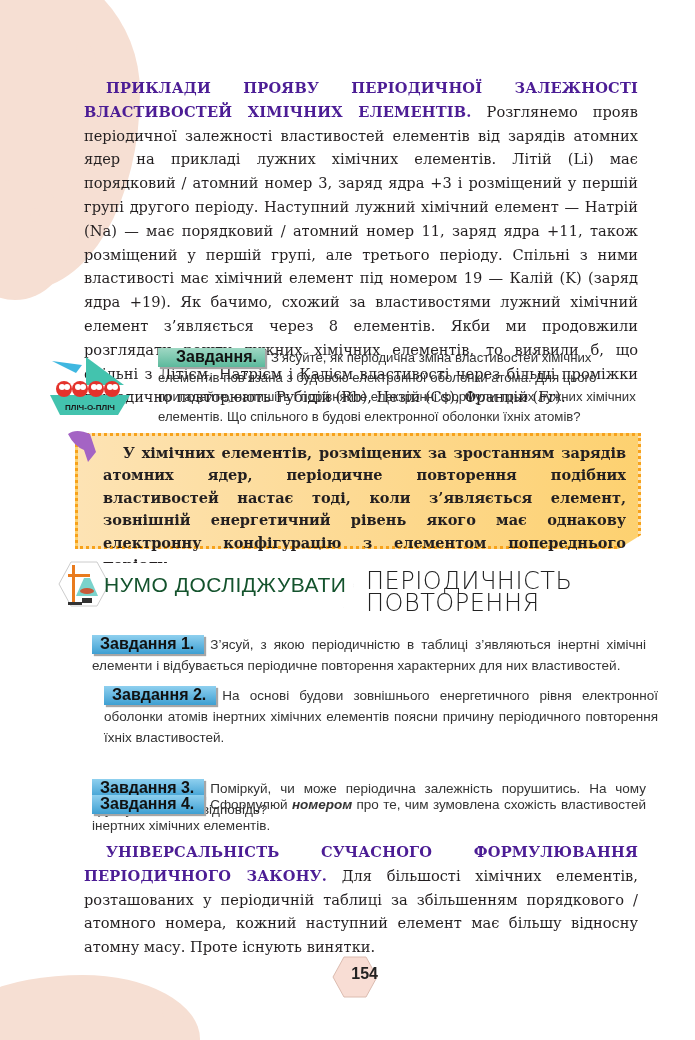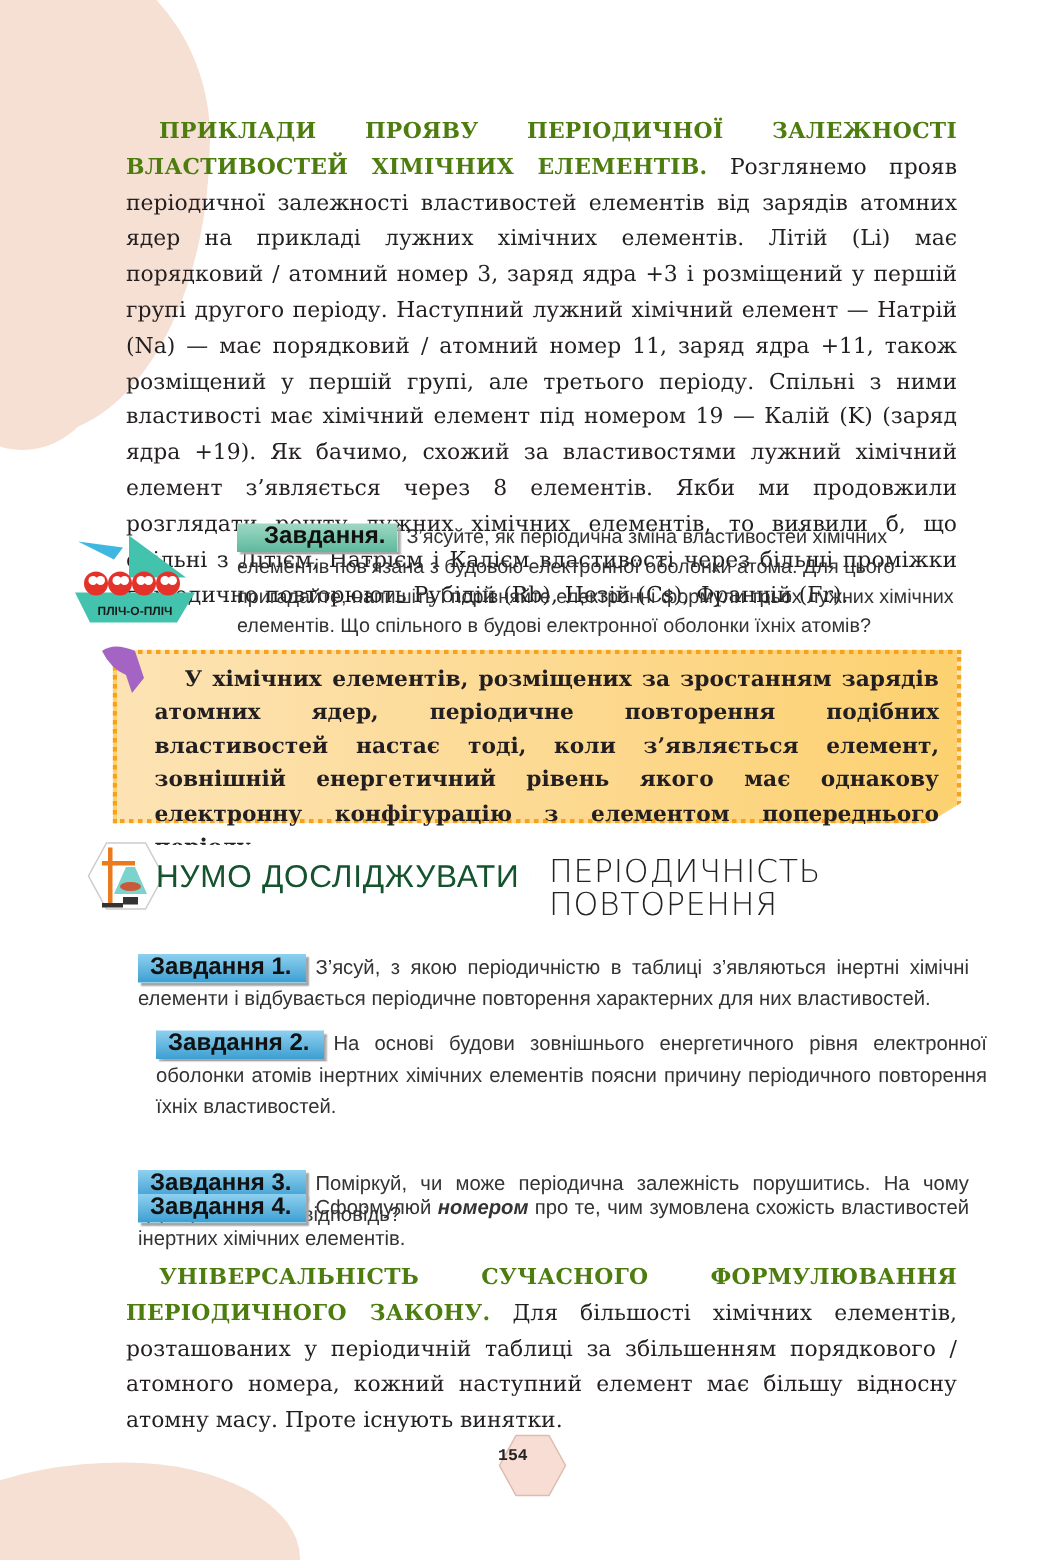--- a/index.html
+++ b/index.html
@@ -22,21 +22,21 @@
     background: #f6dfd3; border-radius: 55% 45% 0 0 / 40% 40% 0 0;
   }
   .blob-drop { position: absolute; background: #f6dfd3; border-radius: 50%; }
 
   .para {
     position: absolute; left: 84px; width: 554px;
     font-size: 14.6px; line-height: 23.8px; text-align: justify;
     text-indent: 22px; margin: 0;
   }
   .heading-blue {
-    color: #4d7c0f; font-weight: bold; letter-spacing: 0.2px;
+    color: #4c1d95; font-weight: bold; letter-spacing: 0.2px;
   }
 
   .task-inline {
     display: inline-block; background: linear-gradient(#9fd8c4, #5cb99c);
     color: #111; font-family: "Liberation Sans", sans-serif; font-weight: bold;
     font-size: 16px; padding: 1px 8px 2px 18px; margin-right: 6px;
     box-shadow: 2px 2px 1px #a6a6a6; line-height: 16px;
   }
   .task-block {
     position: absolute; left: 158px; top: 348px; width: 485px;
@@ -68,37 +68,37 @@
   }
   .explore-label {
     position: absolute; left: 104px; top: 573px; font-family: "Liberation Sans", sans-serif;
     font-size: 21px; color: #14532d; letter-spacing: 0.5px;
   }
   .explore-icon-hex {
     position: absolute; left: 58px; top: 560px; width: 52px; height: 48px;
   }
   .explore-title {
     position: absolute; left: 366px; top: 570px; width: 320px;
-    font-family: "DejaVu Sans", sans-serif; font-size: 21px; line-height: 22px;
+    font-family: "DejaVu Sans", sans-serif; font-size: 24px; line-height: 22px;
     color: #222; letter-spacing: 0.5px; font-weight: 300;
   }
 
   .task-row {
     position: absolute; left: 92px; width: 554px;
     font-family: "Liberation Sans", sans-serif; font-size: 13.5px; line-height: 21px;
     color: #333; text-align: justify;
   }
   .task-row .task-inline { background: linear-gradient(#8fd0ef, #3d9fd2); padding: 1px 10px 2px 8px; }
 
   .page-num {
     position: absolute; left: 332px; top: 955px; width: 46px; height: 44px;
   }
   .page-num-text {
-    position: absolute; left: 332px; top: 965px; width: 46px; text-align: left;
-    font-family: Liberation Mono, monospace; font-weight: bold; font-size: 11px; color: #222;
+    position: absolute; left: 332px; top: 965px; width: 46px; text-align: right;
+    font-family: Liberation Sans, sans-serif; font-weight: bold; font-size: 16px; color: #222;
   }
 </style>
 </head>
 <body>
 
 <div class="blob-top"></div>
 <div class="blob-top2"></div>
 <div class="blob-drop" style="left:78px;top:40px;width:16px;height:28px;transform:rotate(-25deg);"></div>
 <div class="blob-drop" style="left:30px;top:208px;width:10px;height:14px;"></div>
 <div class="blob-bottom"></div>

